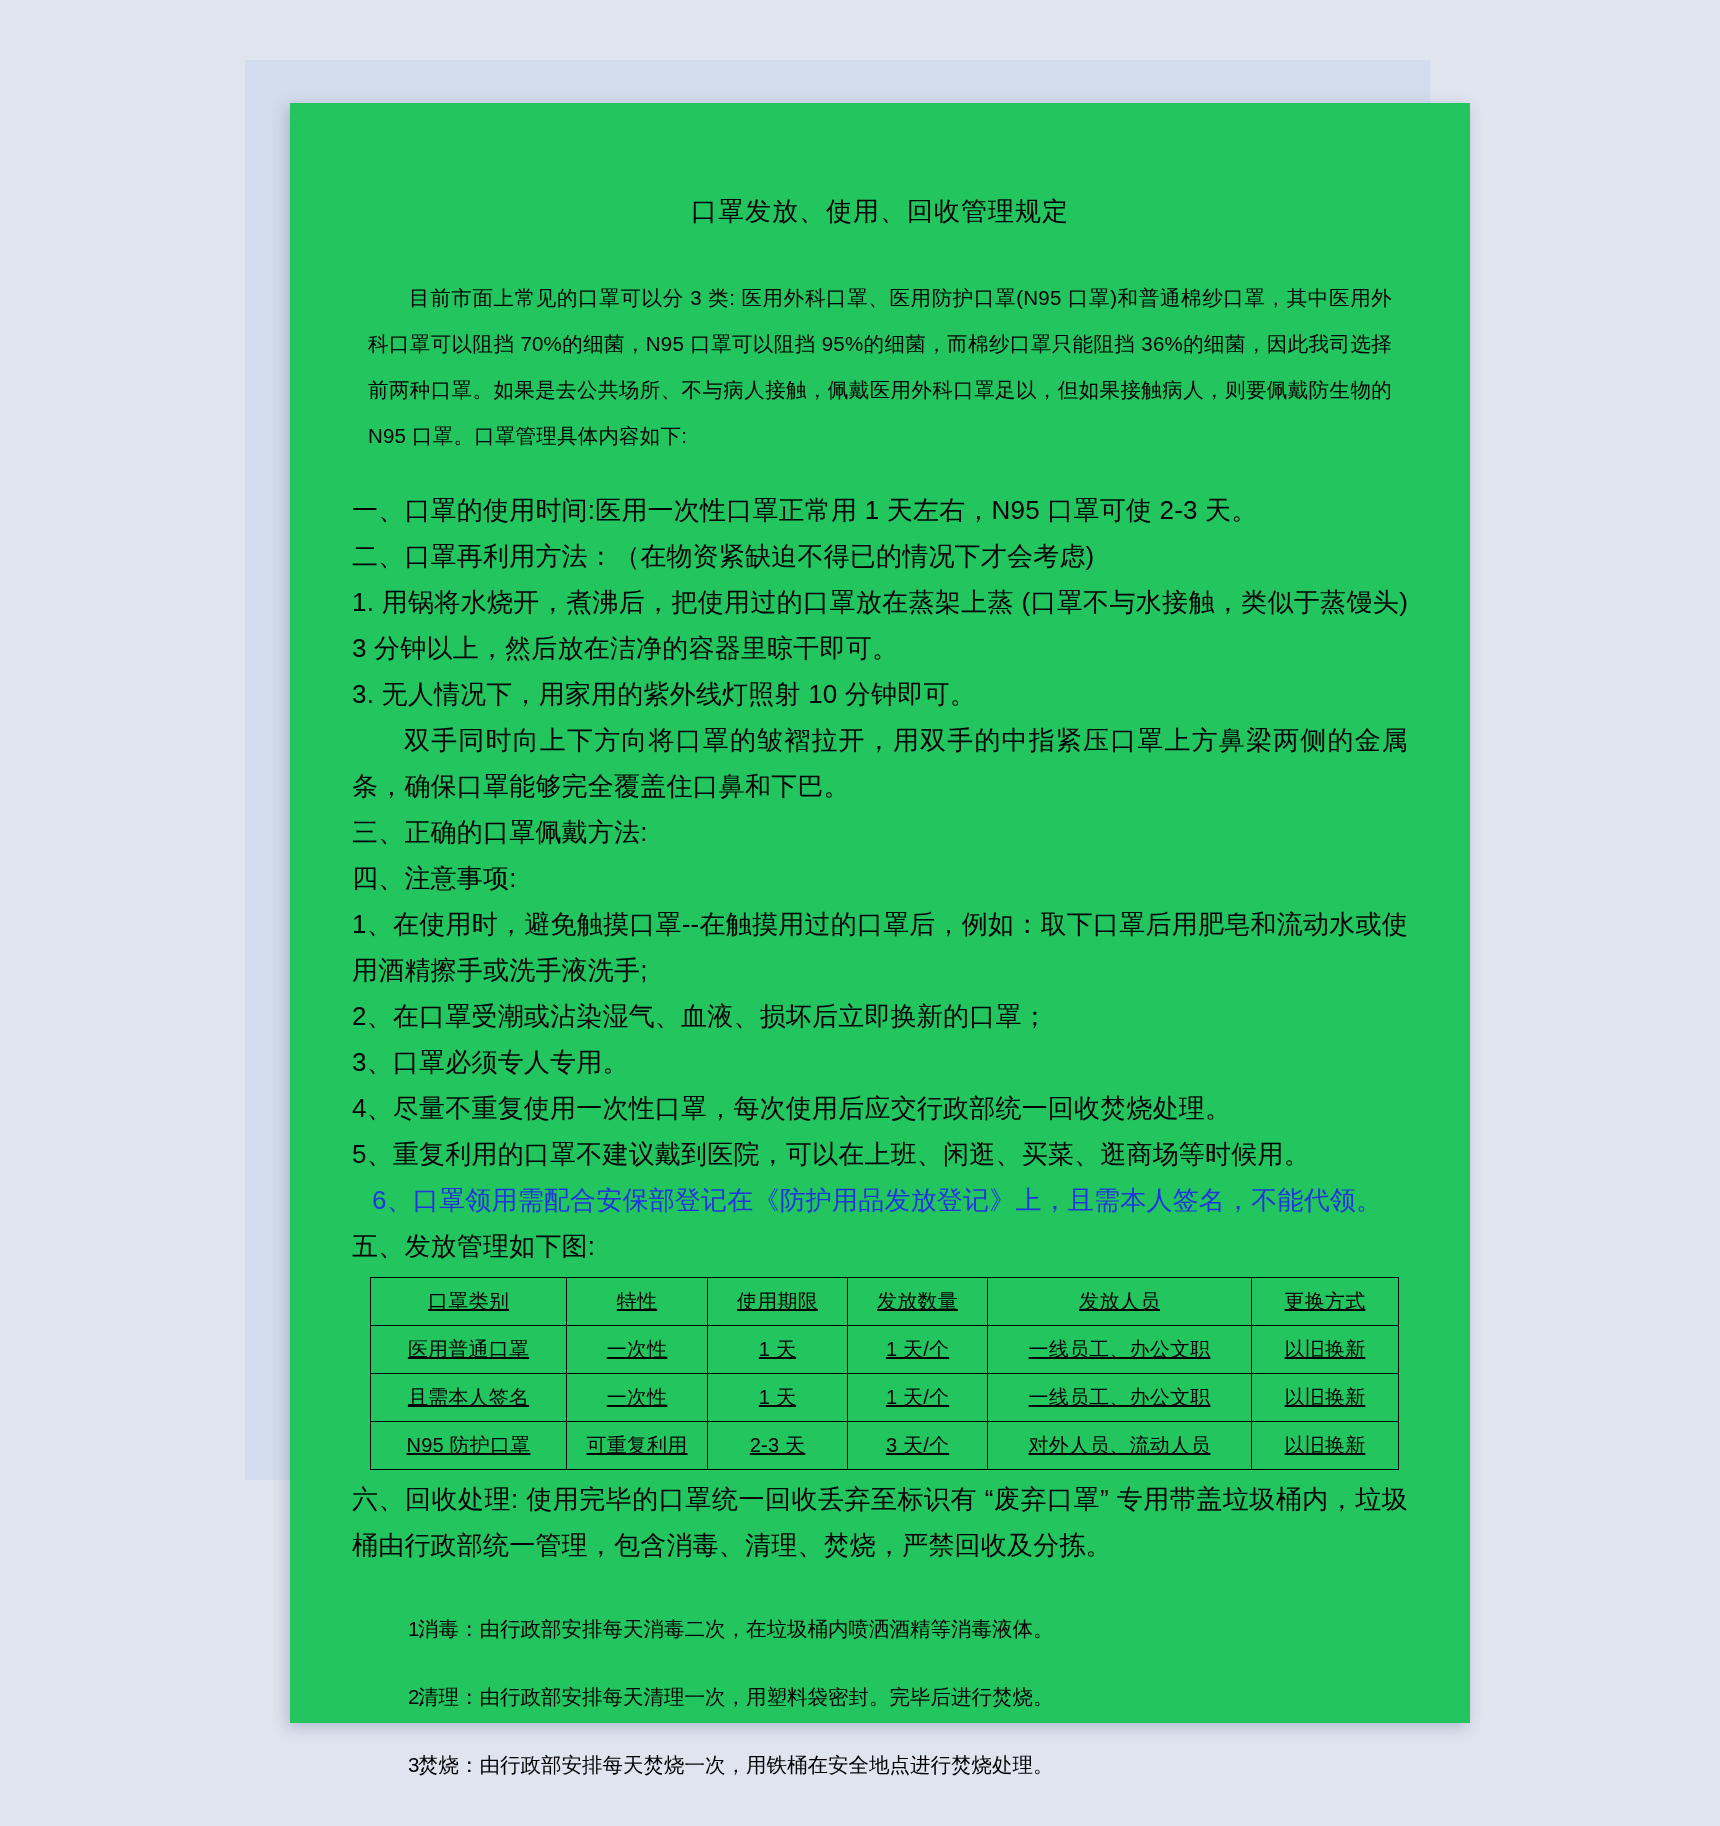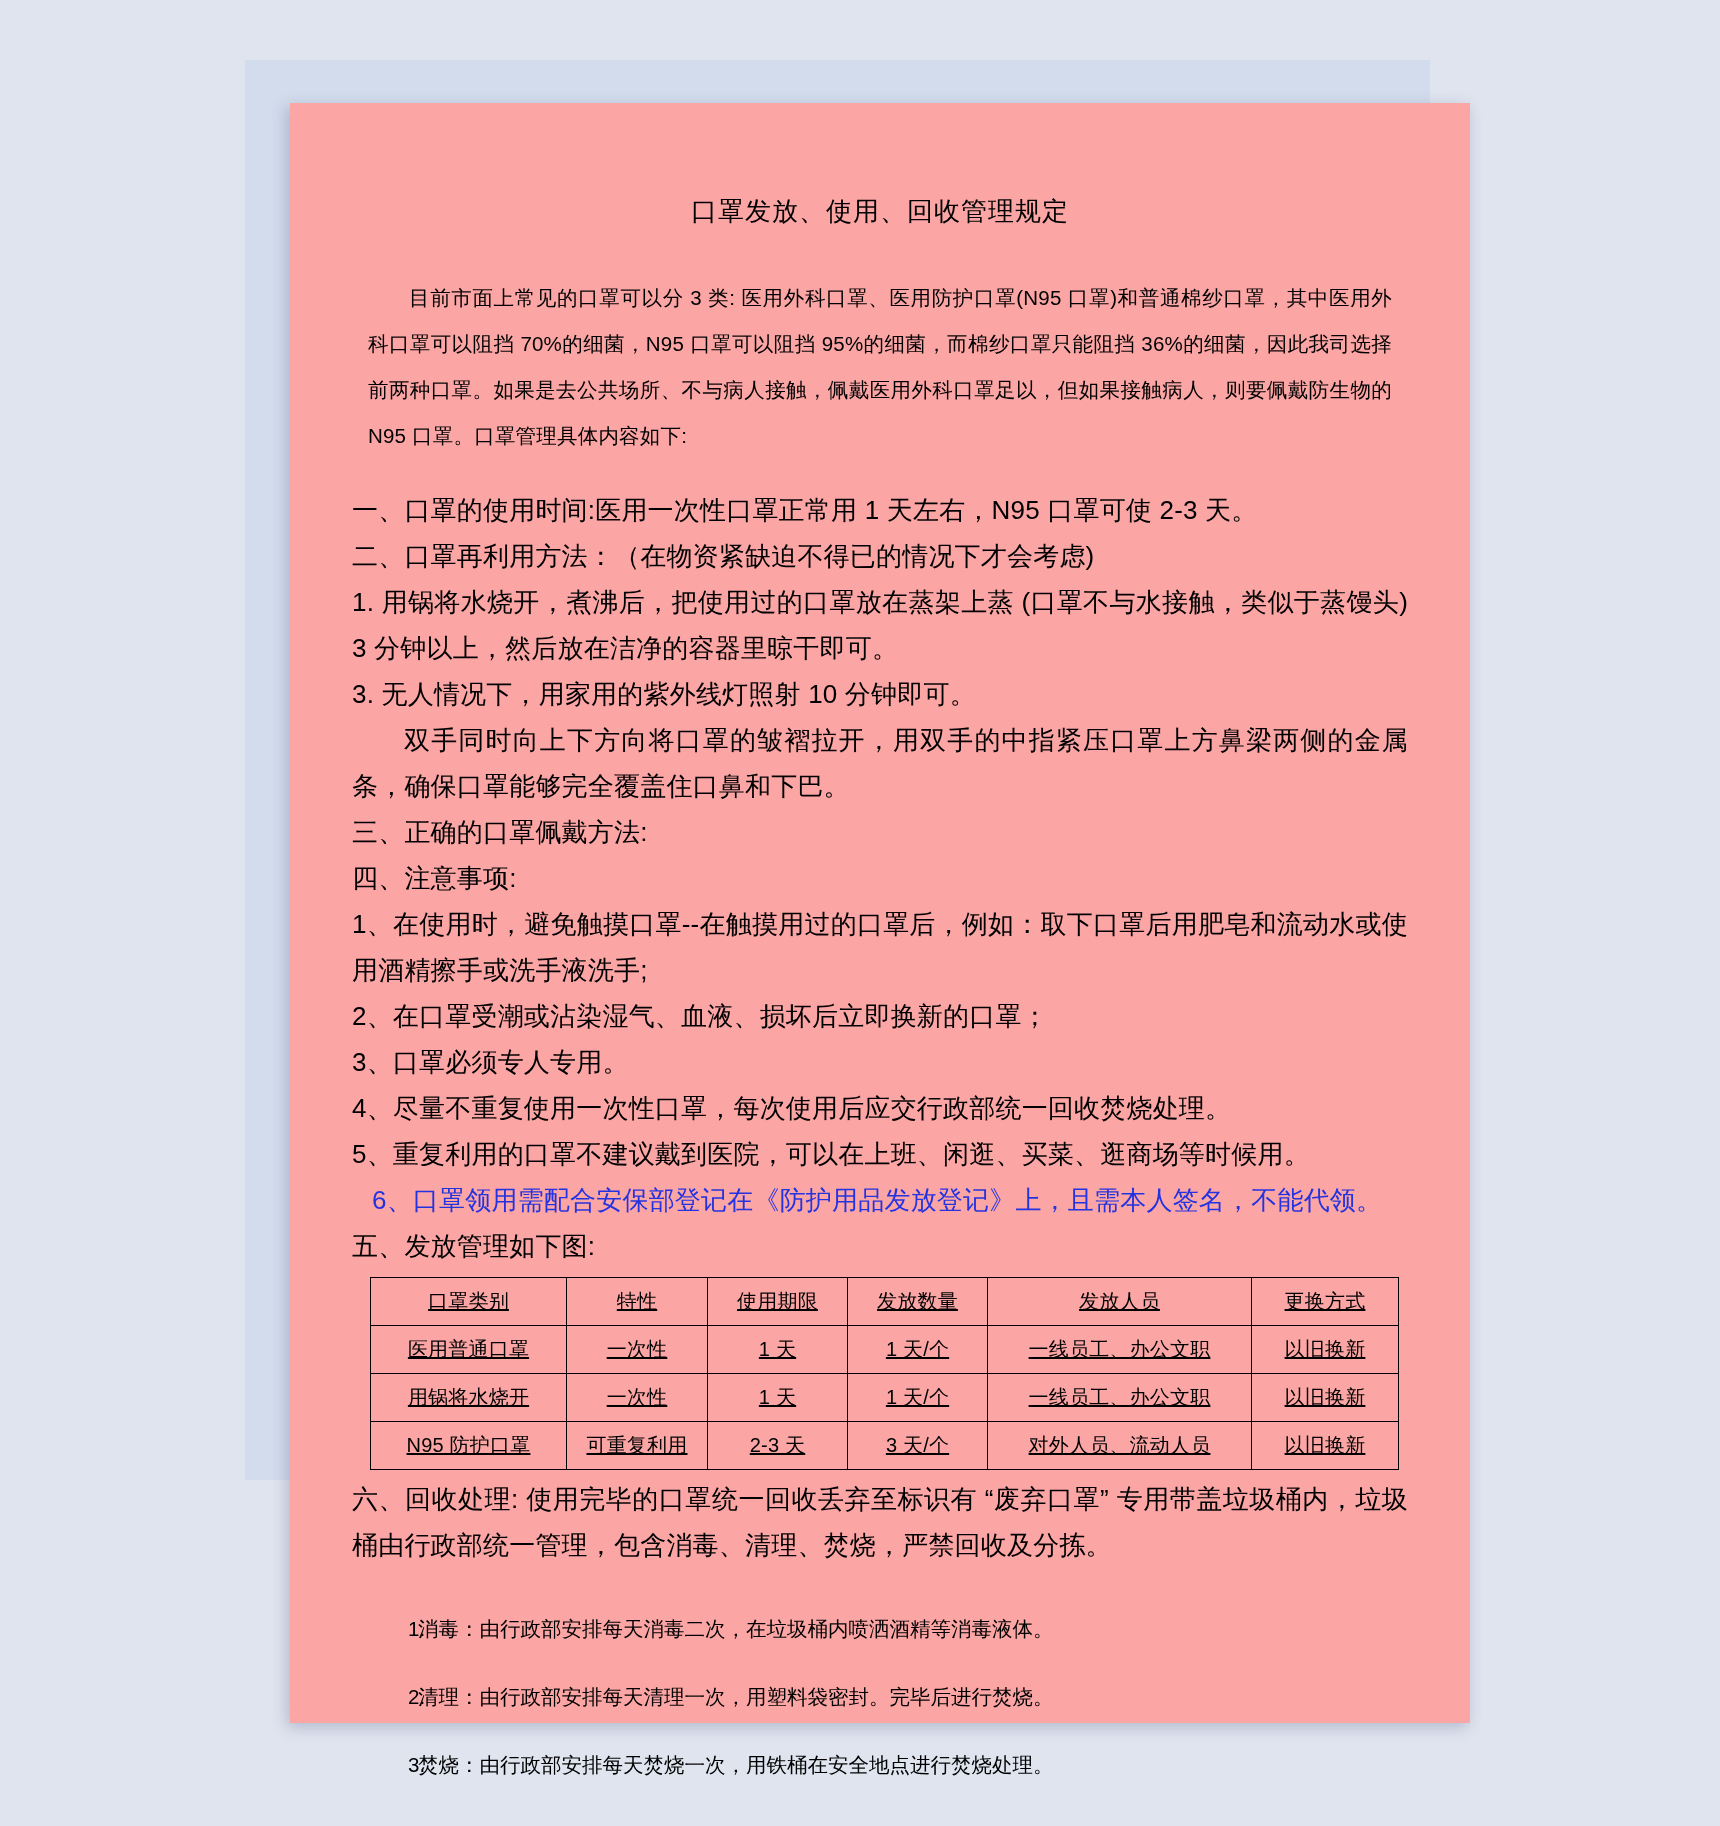--- a/index.html
+++ b/index.html
@@ -34,21 +34,21 @@
     width: 1185px;
     height: 1420px;
   }
 
   .page {
     position: absolute;
     left: 290px;
     top: 103px;
     width: 1180px;
     height: 1620px;
-    background: #fca5a5;
+    background: #22c55e;
     box-shadow: -3px 4px 14px rgba(60, 75, 110, 0.28);
   }
 
   .page-inner {
     padding: 90px 62px 40px 62px;
     box-sizing: border-box;
     height: 100%;
   }
 
   .doc-title {
@@ -205,21 +205,21 @@
       <tbody>
         <tr>
           <td>医用普通口罩</td>
           <td>一次性</td>
           <td>1 天</td>
           <td>1 天/个</td>
           <td>一线员工、办公文职</td>
           <td>以旧换新</td>
         </tr>
         <tr>
-          <td>用锅将水烧开</td>
+          <td>且需本人签名</td>
           <td>一次性</td>
           <td>1 天</td>
           <td>1 天/个</td>
           <td>一线员工、办公文职</td>
           <td>以旧换新</td>
         </tr>
         <tr>
           <td>N95 防护口罩</td>
           <td>可重复利用</td>
           <td>2-3 天</td>

